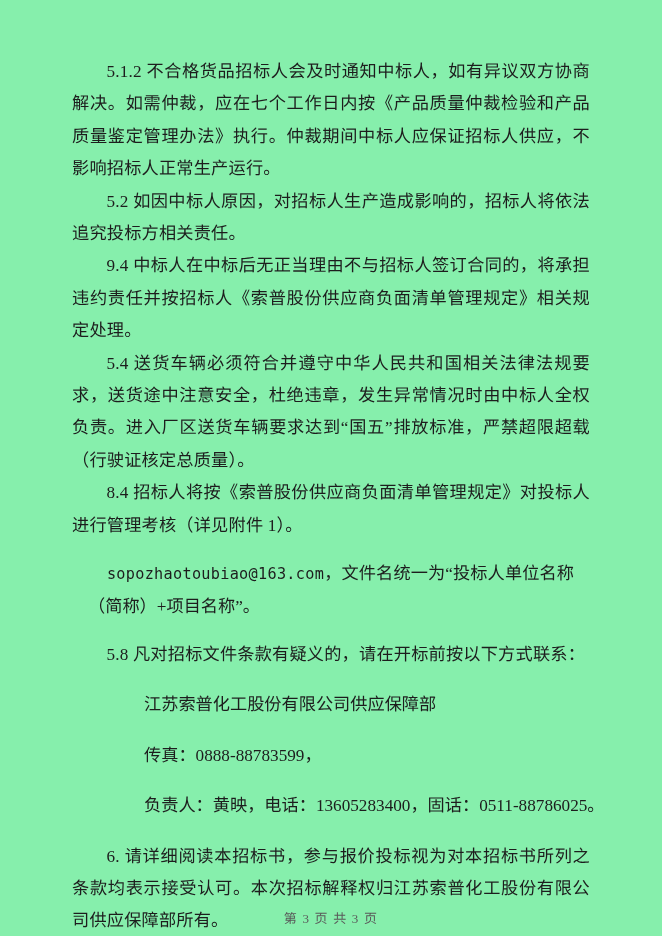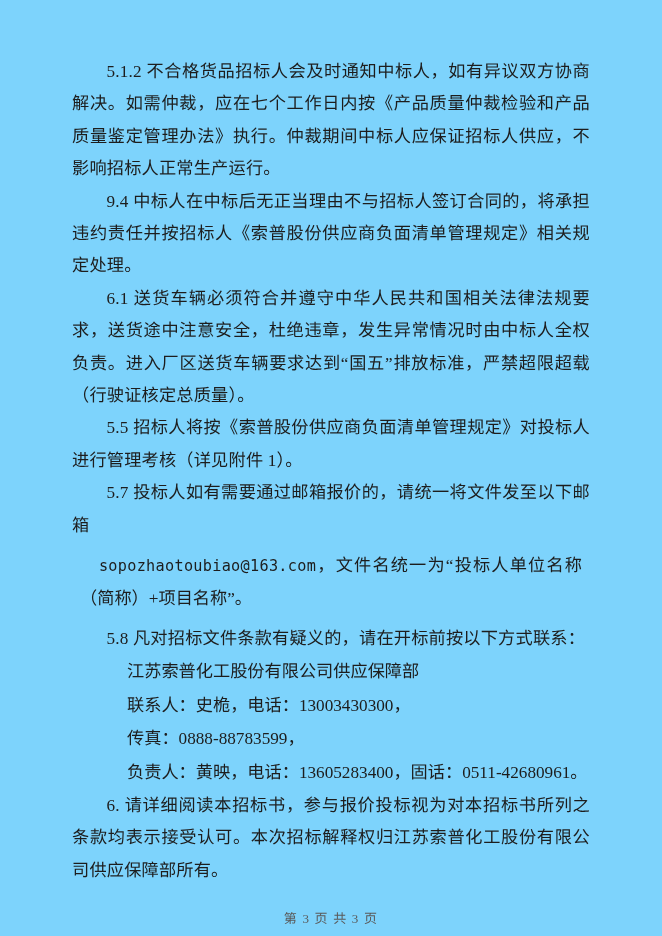--- a/index.html
+++ b/index.html
@@ -15,21 +15,21 @@
     font-family: "Liberation Serif", "DejaVu Serif", serif;
     color: #1b1b1b;
     overflow: hidden;
   }
 
   .page {
     position: absolute;
     left: 0; top: 0;
     width: 662px;
     height: 936px;
-    background: #7dd3fc;
+    background: #86efac;
   }
 
   .content {
     position: absolute;
     left: 72px;
     top: 56px;
     width: 518px;
   }
 
   
@@ -44,38 +44,38 @@
     color: #1d1d1d;
   }
 
   
   .para-email {
     font-size: 17.2px;
     line-height: 32.4px;
     text-align: justify;
     text-justify: inter-ideograph;
     text-indent: 1.1em;
-    margin: 8px;
+    margin: 16px;
     color: #1d1d1d;
   }
   .mono {
     font-family: "DejaVu Sans Mono", "Liberation Mono", monospace;
     font-size: 15.2px;
     letter-spacing: 0.3px;
   }
 
   
   .contact-block {
     margin: 0;
     padding-left: 54px;
   }
   .contact-line {
     font-size: 17.2px;
     line-height: 32.4px;
-    margin: 1px;
+    margin: 18px;
     white-space: nowrap;
     color: #1d1d1d;
   }
 
   
   .footer {
     position: absolute;
     left: 0;
     top: 908px;
     width: 662px;
@@ -87,39 +87,38 @@
 </style>
 </head>
 <body>
 
 <div class="page">
 
   <div class="content">
 
     <p class="para">5.1.2 不合格货品招标人会及时通知中标人，如有异议双方协商解决。如需仲裁，应在七个工作日内按《产品质量仲裁检验和产品质量鉴定管理办法》执行。仲裁期间中标人应保证招标人供应，不影响招标人正常生产运行。</p>
 
+    <p class="para">5.2 如因中标人原因，对招标人生产造成影响的，招标人将依法追究投标方相关责任。</p>
 
     <p class="para">9.4 中标人在中标后无正当理由不与招标人签订合同的，将承担违约责任并按招标人《索普股份供应商负面清单管理规定》相关规定处理。</p>
 
-    <p class="para">6.1 送货车辆必须符合并遵守中华人民共和国相关法律法规要求，送货途中注意安全，杜绝违章，发生异常情况时由中标人全权负责。进入厂区送货车辆要求达到“国五”排放标准，严禁超限超载（行驶证核定总质量）。</p>
+    <p class="para">5.4 送货车辆必须符合并遵守中华人民共和国相关法律法规要求，送货途中注意安全，杜绝违章，发生异常情况时由中标人全权负责。进入厂区送货车辆要求达到“国五”排放标准，严禁超限超载（行驶证核定总质量）。</p>
 
-    <p class="para">5.5 招标人将按《索普股份供应商负面清单管理规定》对投标人进行管理考核（详见附件 1）。</p>
+    <p class="para">8.4 招标人将按《索普股份供应商负面清单管理规定》对投标人进行管理考核（详见附件 1）。</p>
 
 
-    <p class="para">5.7 投标人如有需要通过邮箱报价的，请统一将文件发至以下邮箱</p>
 
     <p class="para-email"><span class="mono">sopozhaotoubiao@163.com</span><span>，文件名统一为“投标人单位名称（简称）+项目名称”。</span></p>
 
     <p class="para">5.8 凡对招标文件条款有疑义的，请在开标前按以下方式联系：</p>
 
     <div class="contact-block">
       <p class="contact-line">江苏索普化工股份有限公司供应保障部</p>
-      <p class="contact-line">联系人：史桅，电话：13003430300，</p>
       <p class="contact-line">传真：0888-88783599，</p>
-      <p class="contact-line">负责人：黄映，电话：13605283400，固话：0511-42680961。</p>
+      <p class="contact-line">负责人：黄映，电话：13605283400，固话：0511-88786025。</p>
     </div>
 
     <p class="para">6. 请详细阅读本招标书，参与报价投标视为对本招标书所列之条款均表示接受认可。本次招标解释权归江苏索普化工股份有限公司供应保障部所有。</p>
 
   </div>
 
   <div class="footer">
     <span>第 3 页 共 3 页</span>
   </div>
 

